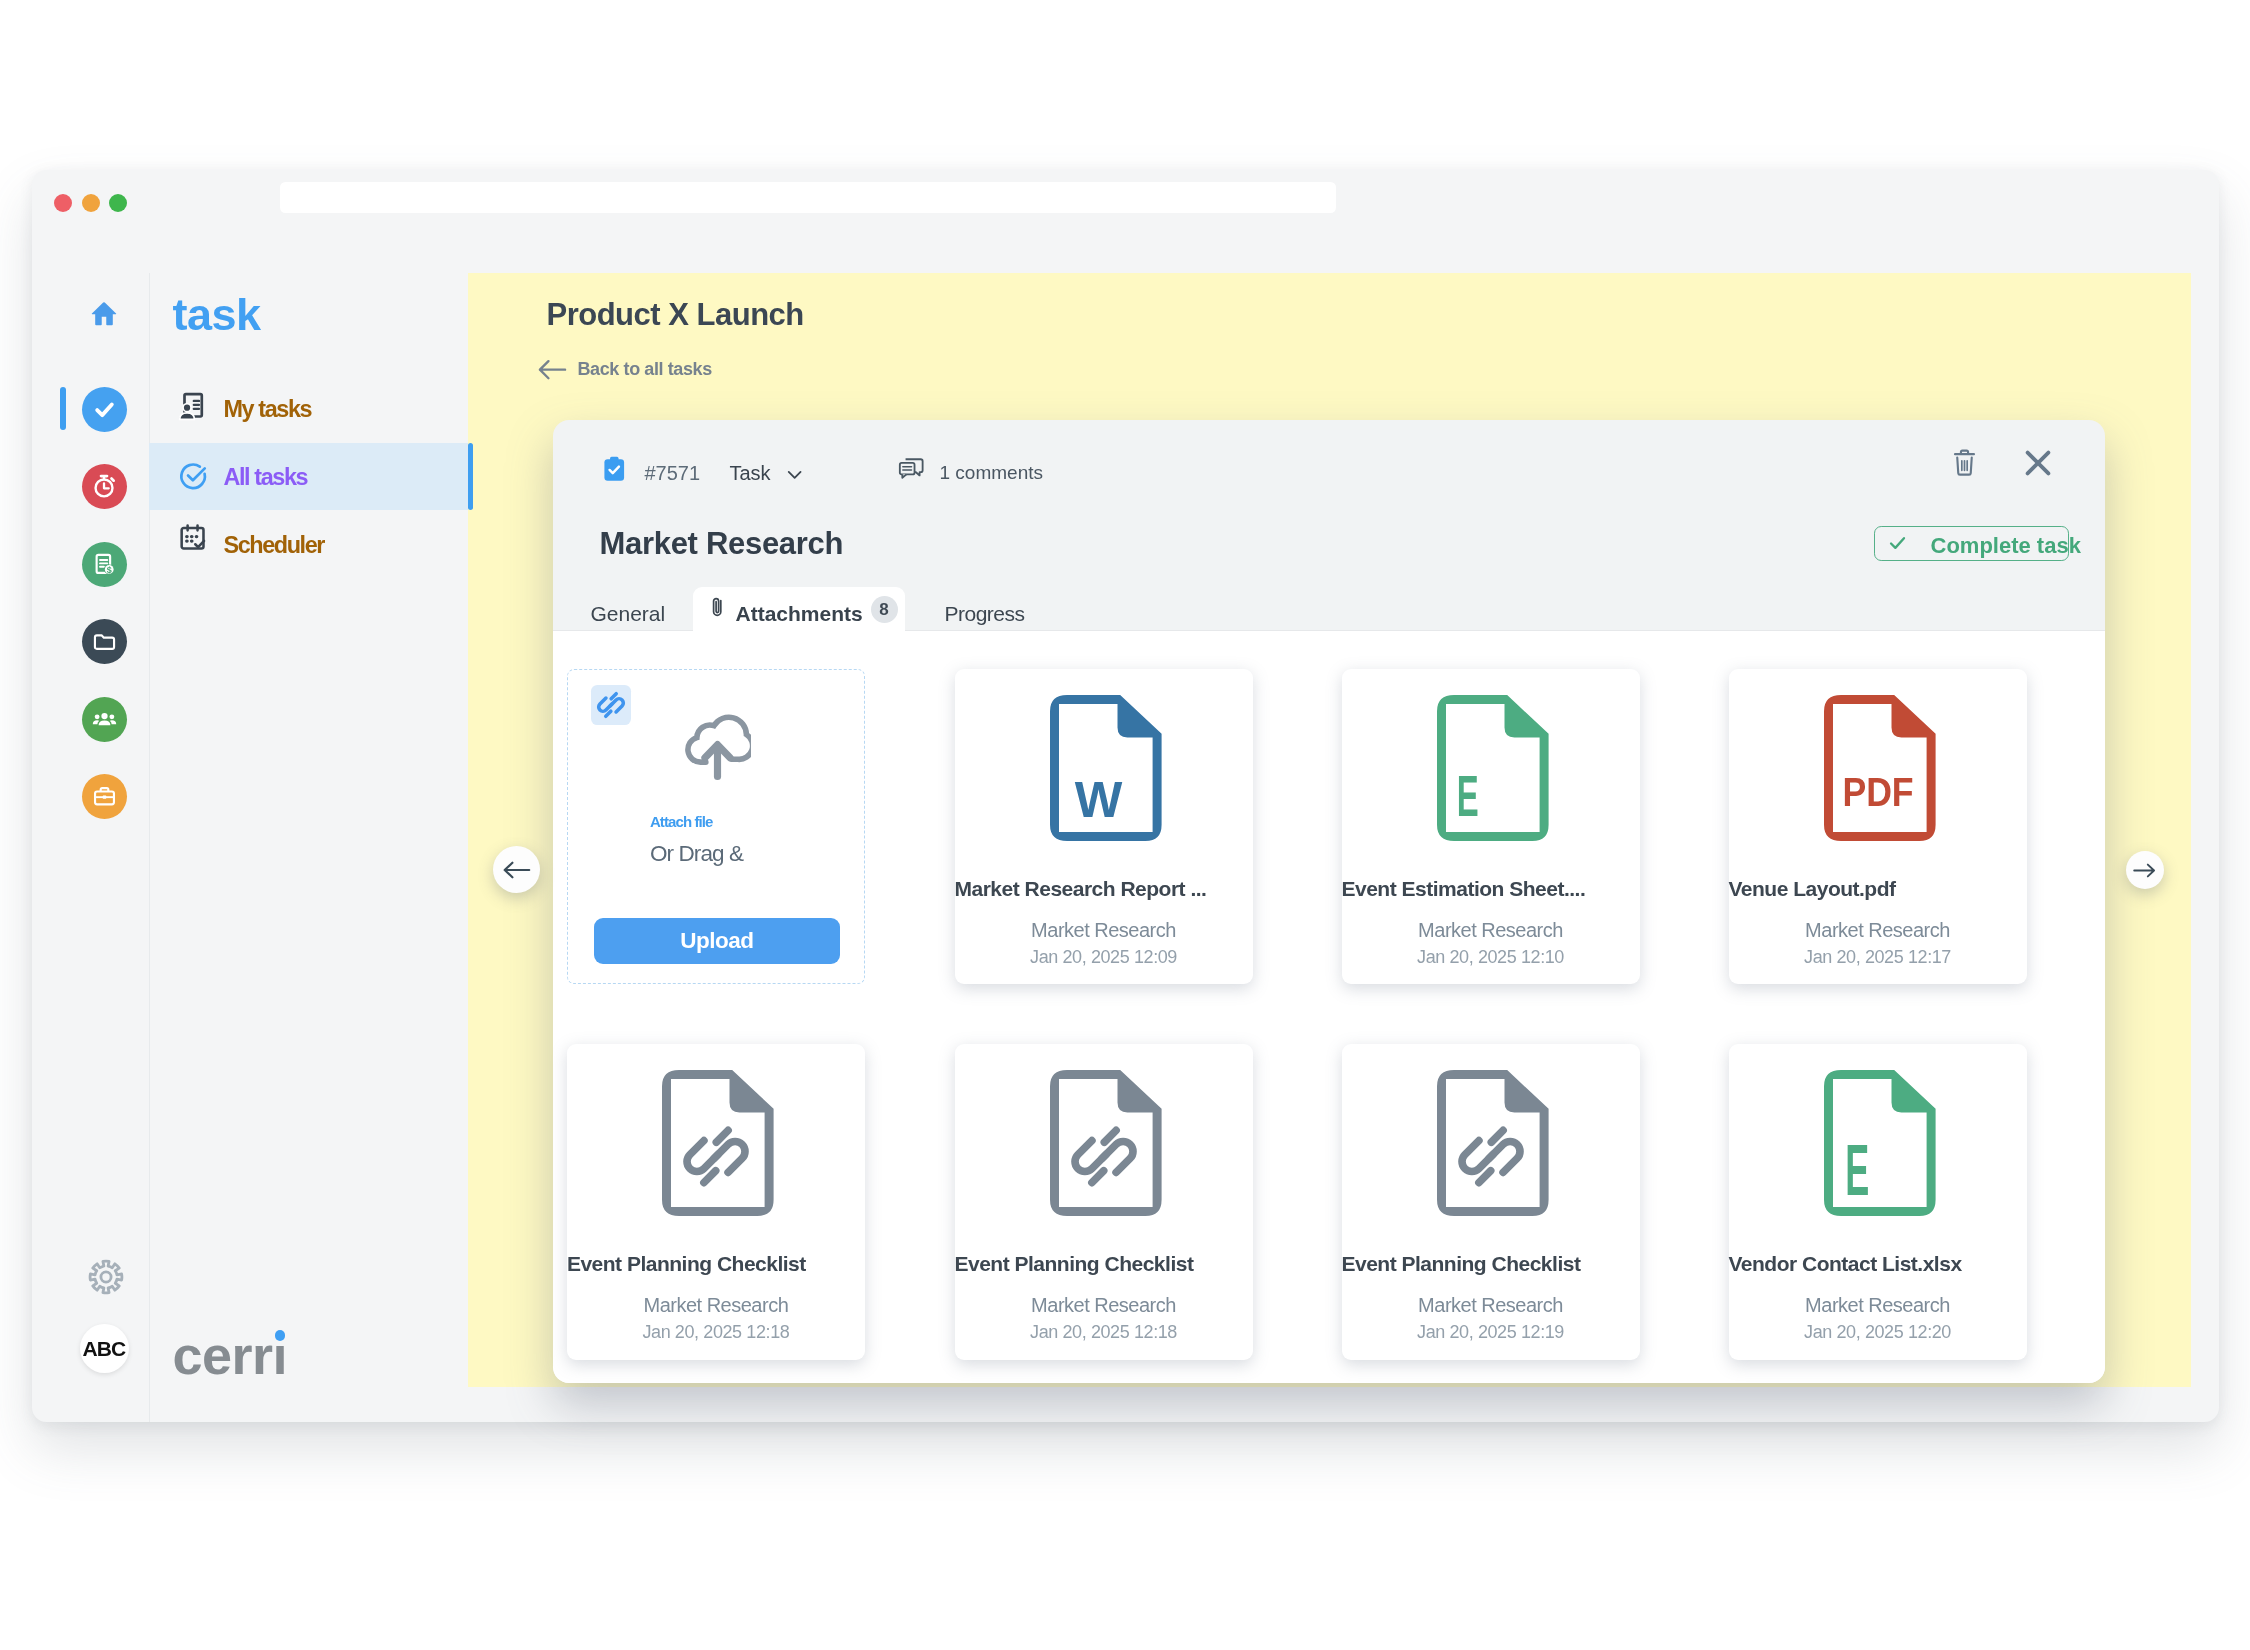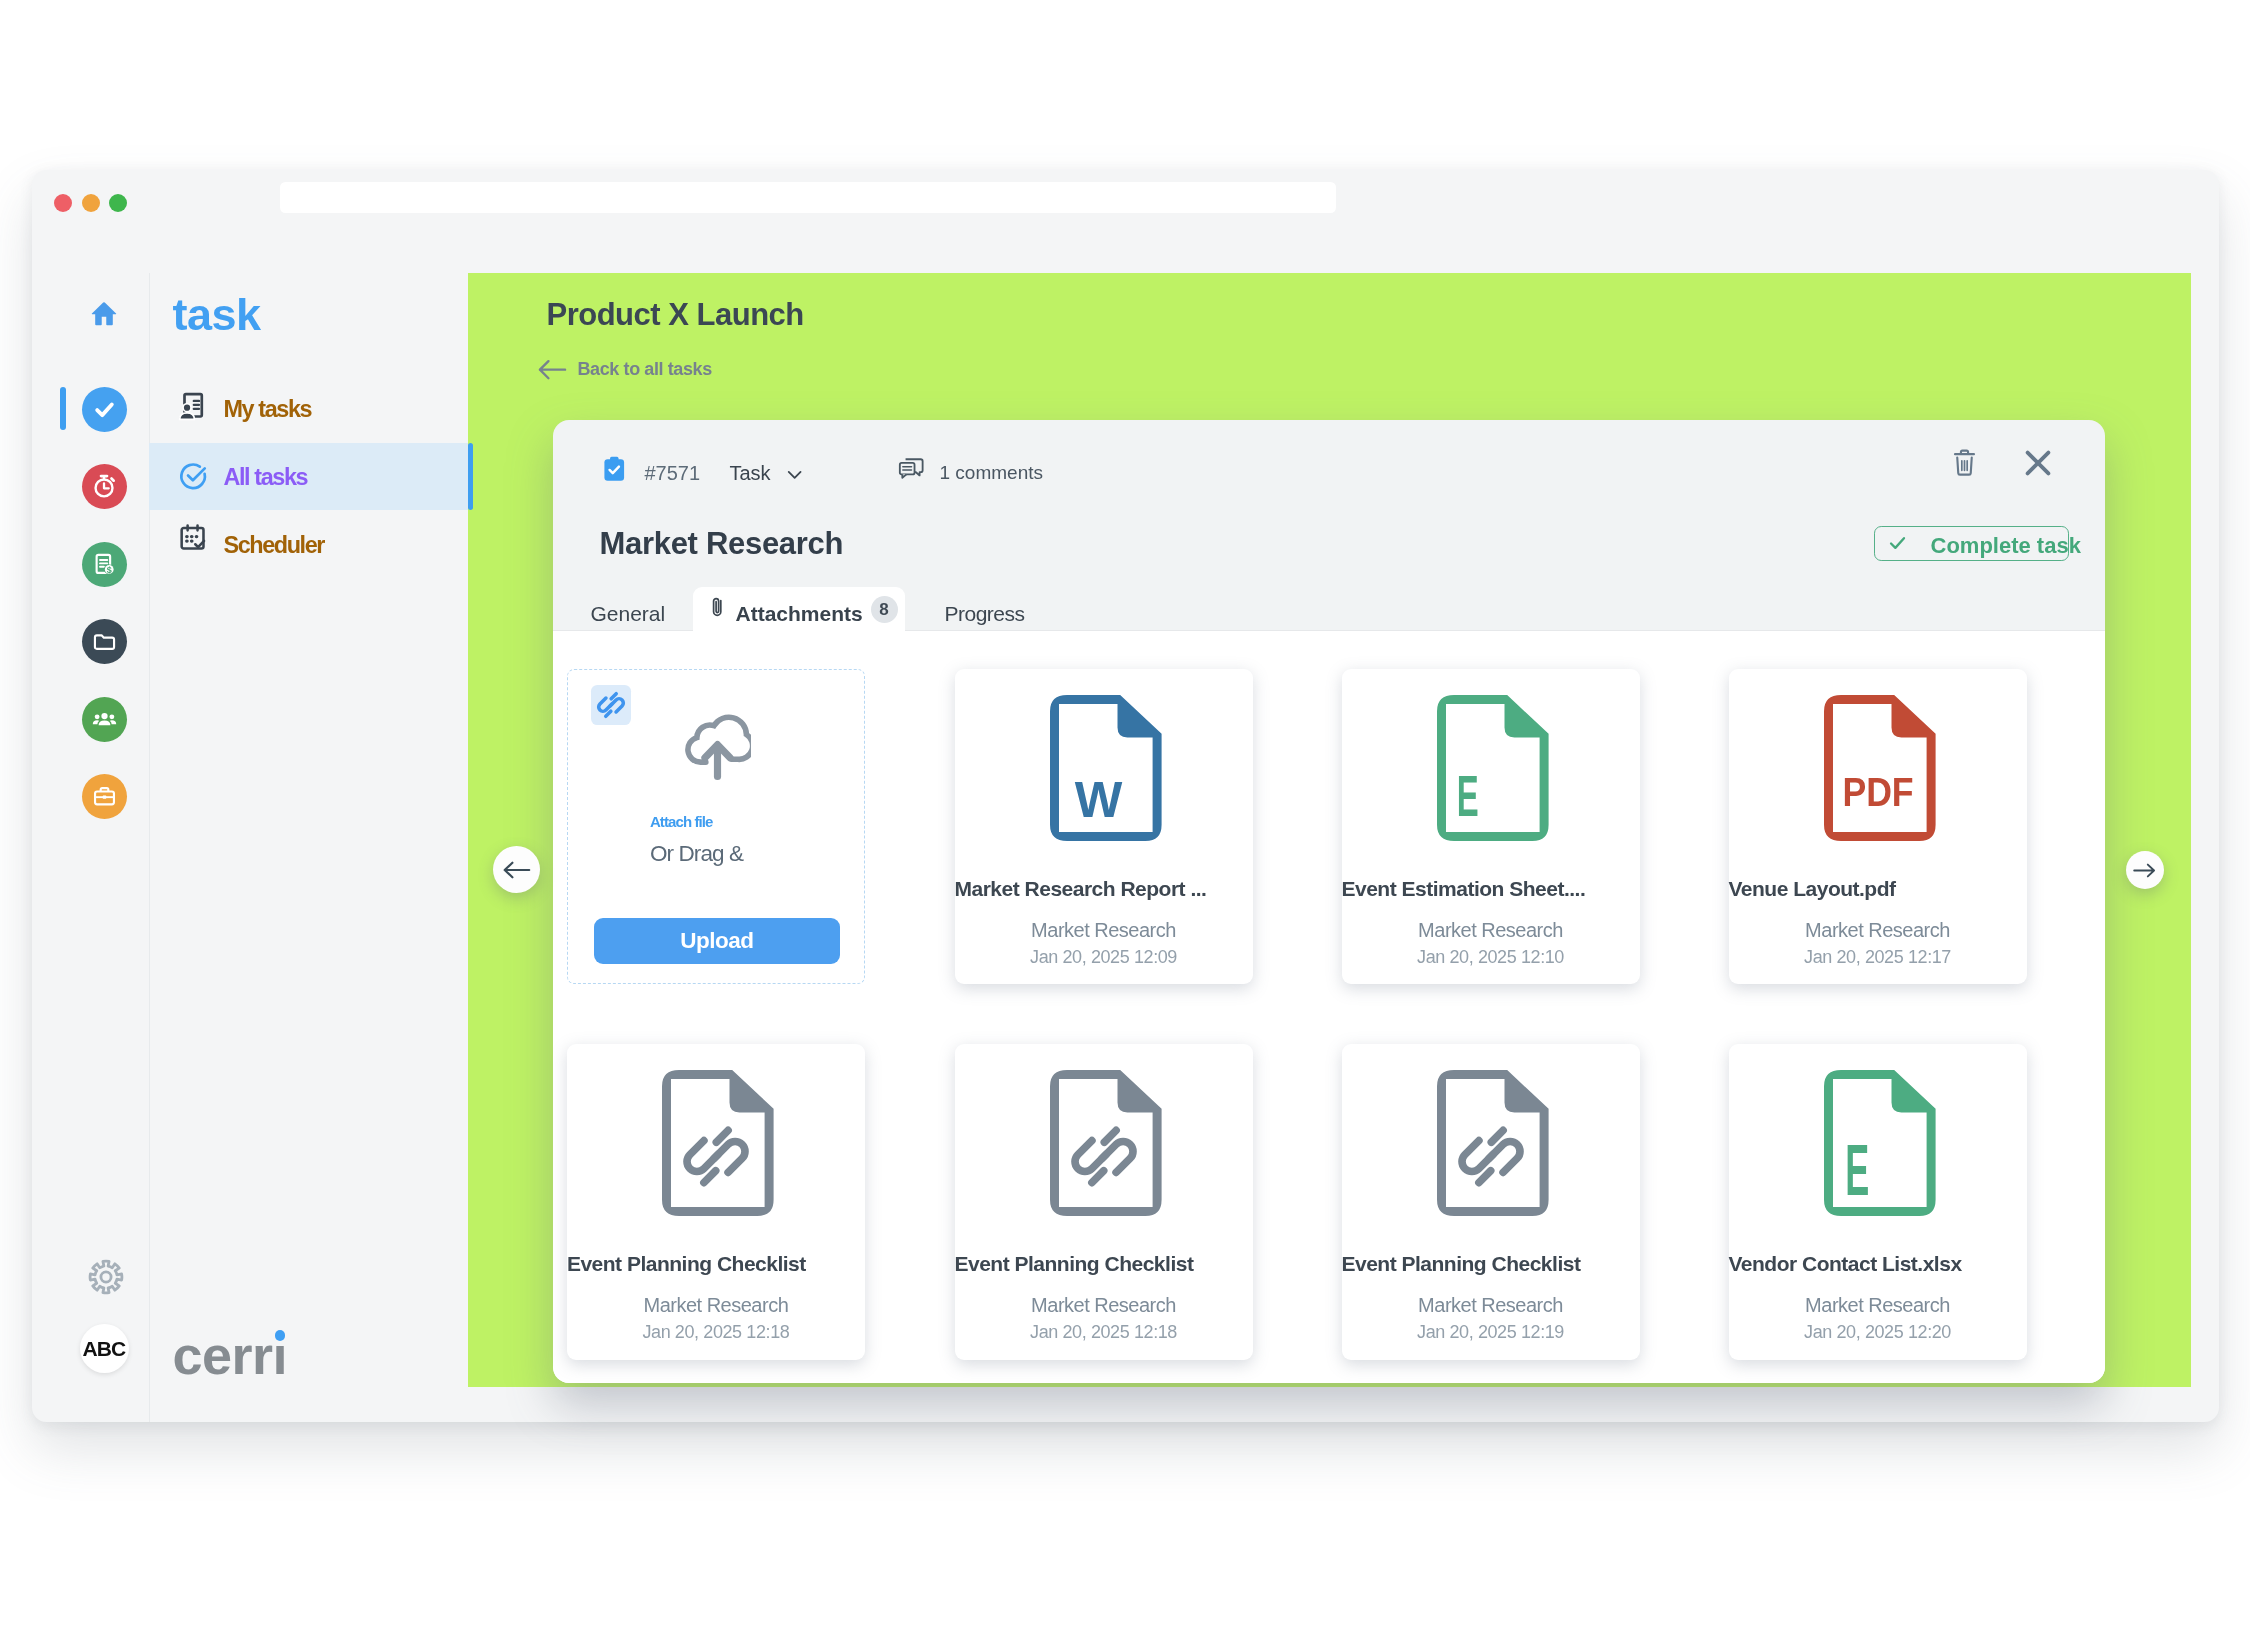--- a/index.html
+++ b/index.html
@@ -7,21 +7,21 @@
   .abs { position:absolute; }
   .window {
     position:absolute; left:31.5px; top:170px; width:2187px; height:1252px;
     background:#f4f5f6; border-radius:14.4px;
     box-shadow:0 27px 54px rgba(90,100,110,0.18), 0 3.6px 12.6px rgba(90,100,110,0.10);
   }
   .dot { position:absolute; top:24px; width:18px; height:18px; border-radius:50%; }
   .urlbar { position:absolute; left:248px; top:11.7px; width:1056px; height:31px; background:#ffffff; border-radius:5.4px; }
   .rail-divider { position:absolute; left:117px; top:103px; width:0.9px; height:1149px; background:#e7eaec; }
   .content {
-    position:absolute; left:436px; top:103px; width:1723px; height:1114px; background:#bef264;
+    position:absolute; left:436px; top:103px; width:1723px; height:1114px; background:#fef9c3;
   }
   .pagetitle { position:absolute; left:79px; top:26px; font-size:31px; font-weight:bold; color:#3b4754; letter-spacing:-0.5px; line-height:1;}
   .backrow { position:absolute; left:69px; top:86px; color:#76828e; font-size:18px; font-weight:bold; letter-spacing:-0.4px; line-height:1.2;}
   .menu-label { position:absolute; font-size:23.4px; font-weight:bold; color:#a16207; letter-spacing:-1.4px; line-height:1; }
   .hl { position:absolute; left:117px; top:273px; width:319px; height:67px; background:#dcebf7; }
   .hlbar { position:absolute; left:436px; top:273px; width:5.4px; height:67px; background:#3e9ef0; border-radius:2.7px; z-index:5; }
   .tasklogo { position:absolute; left:141px; top:122px; font-size:45px; font-weight:bold; color:#42a0f2; letter-spacing:-0.5px; line-height:1; }
   .circle-ic { position:absolute; width:45px; height:45px; border-radius:50%; display:flex; align-items:center; justify-content:center; }
   .modal {
     position:absolute; left:85px; top:147px; width:1552px; height:963px;

